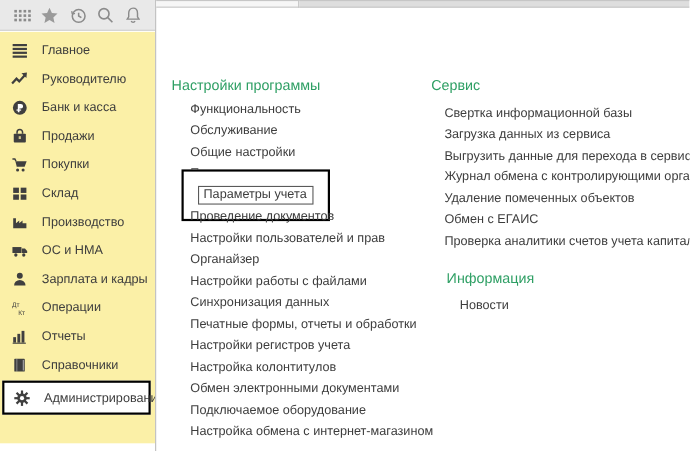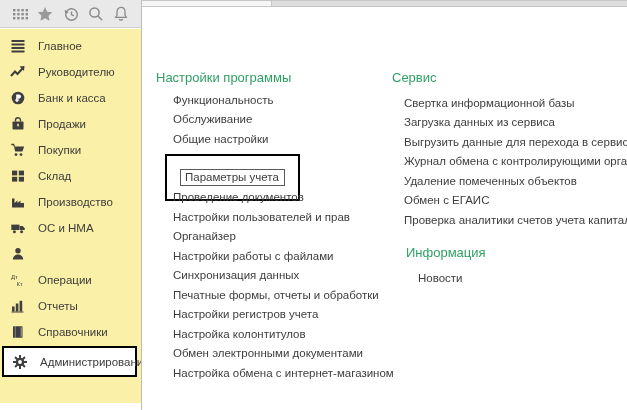--- a/index.html
+++ b/index.html
@@ -182,20 +182,21 @@
       <span>ОС и НМА</span>
     </div>
 
     <div class="side-item">
       <span class="ic">
         <svg width="16" height="16" viewBox="0 0 16 16" fill="#3f3f3f">
           <circle cx="8" cy="4.7" r="2.7"></circle>
           <path d="M2.8 13.5 a5.2 5 0 0 1 10.4 0 Z"></path>
         </svg>
       </span>
+      <span>Зарплата и кадры</span>
     </div>
 
     <div class="side-item">
       <span class="ic">
         <svg width="16" height="16" viewBox="0 0 16 16" fill="#3f3f3f">
           <text x="1" y="7" font-size="6" font-family="Liberation Sans, DejaVu Sans, sans-serif">Дт</text>
           <text x="6.5" y="14" font-size="6" font-family="Liberation Sans, DejaVu Sans, sans-serif">Кт</text>
         </svg>
       </span>
       <span>Операции</span>
@@ -264,20 +265,21 @@
         </li>
         <li class="link-item">Проведение документов</li>
         <li class="link-item">Настройки пользователей и прав</li>
         <li class="link-item">Органайзер</li>
         <li class="link-item">Настройки работы с файлами</li>
         <li class="link-item">Синхронизация данных</li>
         <li class="link-item">Печатные формы, отчеты и обработки</li>
         <li class="link-item">Настройки регистров учета</li>
         <li class="link-item">Настройка колонтитулов</li>
         <li class="link-item">Обмен электронными документами</li>
+        <li class="link-item">Подключаемое оборудование</li>
         <li class="link-item">Настройка обмена с интернет-магазином</li>
       </ul>
     </div>
 
     <div class="col col-service">
       <h2 class="section-title">Сервис</h2>
       <ul class="link-list">
         <li class="link-item">Свертка информационной базы</li>
         <li class="link-item">Загрузка данных из сервиса</li>
         <li class="link-item">Выгрузить данные для перехода в сервис</li>

